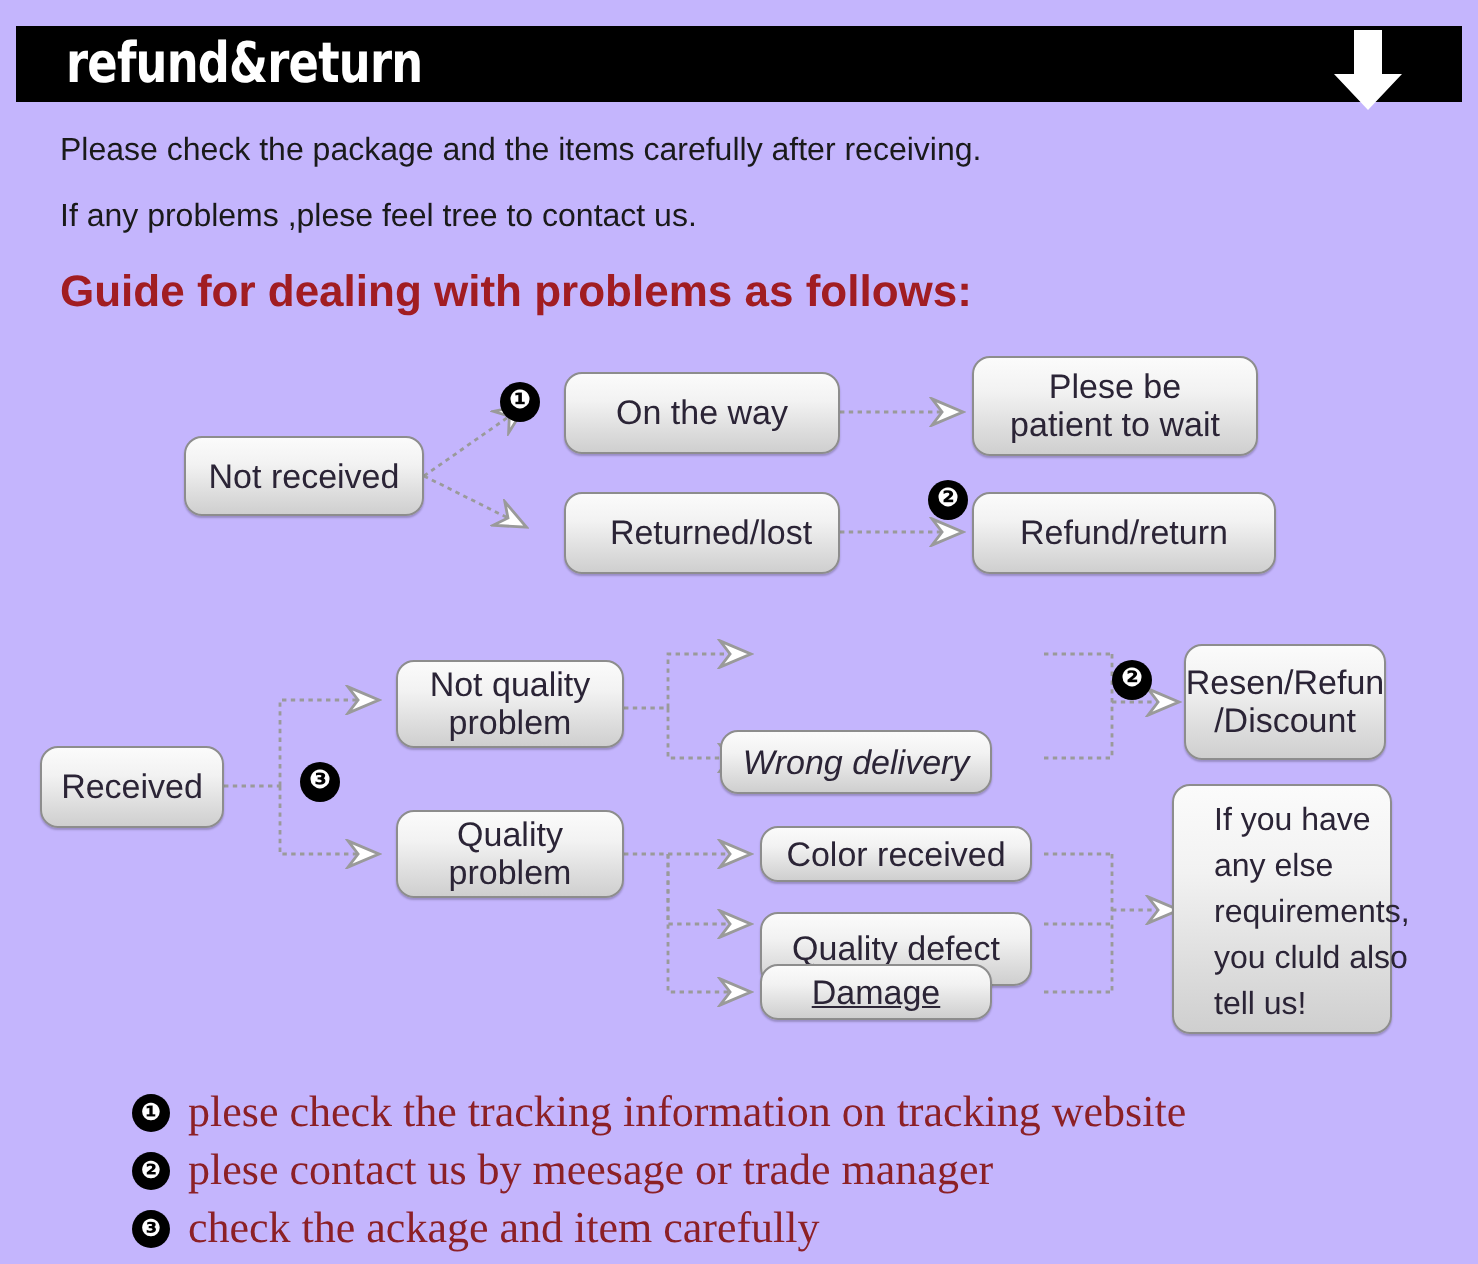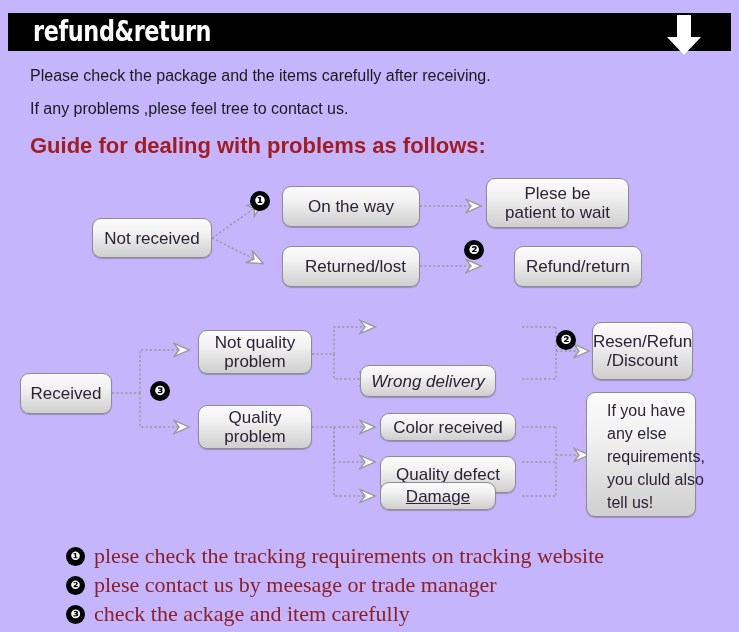--- a/index.html
+++ b/index.html
@@ -218,21 +218,21 @@
 
   <div class="fbox" style="left:92px;  top:218px; width:120px; height:40px;">Not received</div>
 
   <div class="fbox" style="left:282px; top:186px; width:138px; height:41px;">On the way</div>
 
   <div class="fbox" style="left:282px; top:246px; width:138px; height:41px;padding-left:13px;">Returned/lost</div>
 
   <div class="fbox" style="left:486px; top:178px; width:143px; height:50px;">Plese be
 patient to wait</div>
 
-  <div class="fbox" style="left:486px; top:246px; width:128px; height:41px;margin-left:28px;">Refund/return</div>
+  <div class="fbox" style="left:486px; top:246px; width:152px; height:41px;">Refund/return</div>
 
   <div class="cnum" style="left:250px; top:191px;">❶</div>
 
   <div class="cnum" style="left:464px; top:240px;">❷</div>
 
   <div class="fbox" style="left:20px;  top:373px; width:92px;  height:41px;">Received</div>
 
   <div class="cnum" style="left:150px; top:381px;">❸</div>
 
   <div class="fbox" style="left:198px; top:330px; width:114px; height:44px;">Not quality
@@ -256,21 +256,21 @@
 /Discount</div>
 
   <div class="fbox left-align small" style="left:586px; top:392px; width:110px; height:125px;">If you have
 any else
 requirements,
 you cluld also
 tell us!</div>
 
   <div class="note-row n1">
     <span class="note-bullet">❶</span>
-    <span class="note-text">plese check the tracking requirements on tracking website</span>
+    <span class="note-text">plese check the tracking information on tracking website</span>
   </div>
   <div class="note-row n2">
     <span class="note-bullet">❷</span>
     <span class="note-text">plese contact us by meesage or trade manager</span>
   </div>
   <div class="note-row n3">
     <span class="note-bullet">❸</span>
     <span class="note-text">check the ackage and item carefully</span>
   </div>
 

